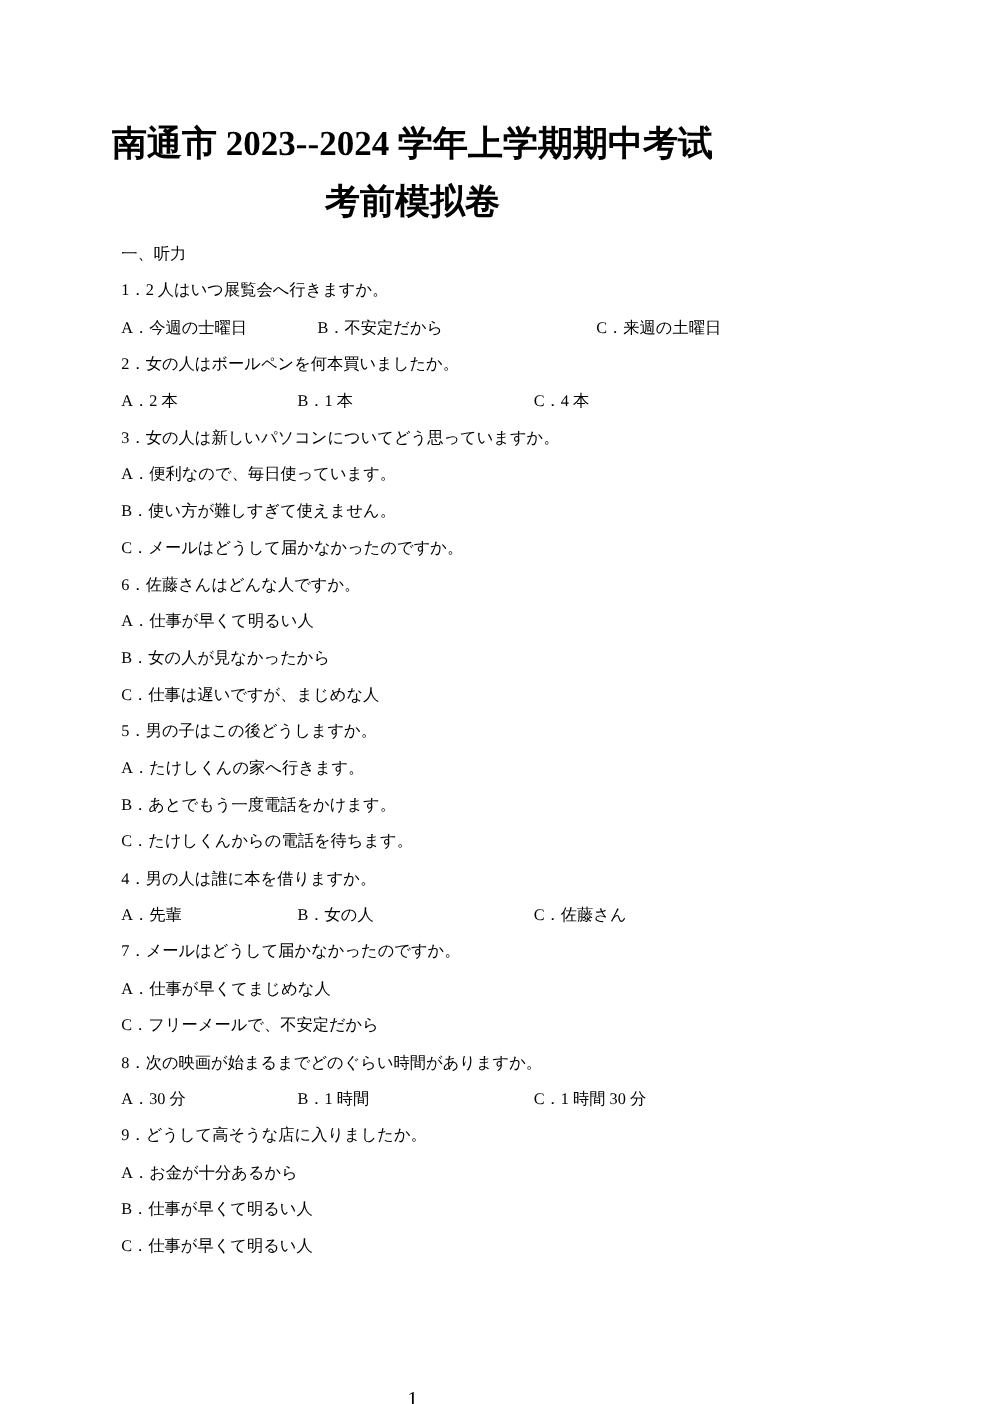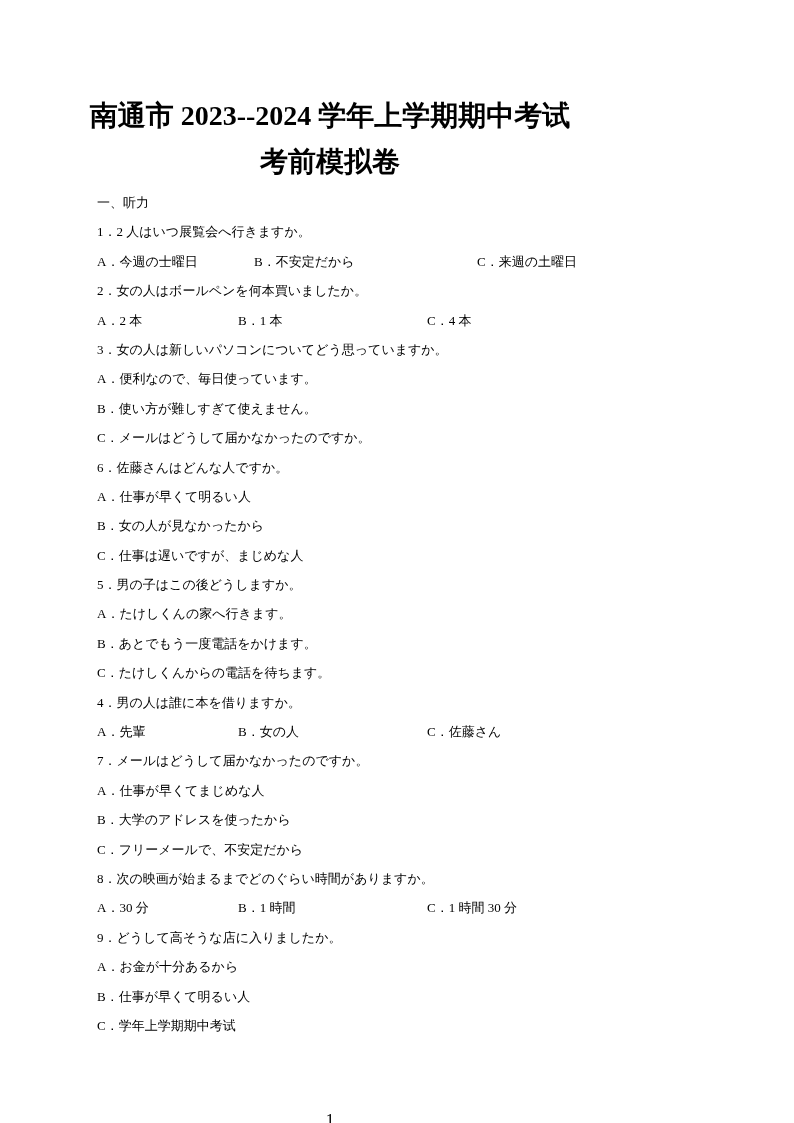--- a/index.html
+++ b/index.html
@@ -105,32 +105,31 @@
 
     <div class="ln">4．男の人は誰に本を借りますか。</div>
     <div class="ln opts">
       <span class="oa">A．先輩</span>
       <span class="ob">B．女の人</span>
       <span class="oc">C．佐藤さん</span>
     </div>
 
     <div class="ln">7．メールはどうして届かなかったのですか。</div>
     <div class="ln">A．仕事が早くてまじめな人</div>
-    <div class="ln">B．大学のアドレスを使ったから</div>
     <div class="ln">C．フリーメールで、不安定だから</div>
 
     <div class="ln">8．次の映画が始まるまでどのぐらい時間がありますか。</div>
     <div class="ln opts">
       <span class="oa">A．30 分</span>
       <span class="ob">B．1 時間</span>
       <span class="oc">C．1 時間 30 分</span>
     </div>
 
     <div class="ln">9．どうして高そうな店に入りましたか。</div>
     <div class="ln">A．お金が十分あるから</div>
     <div class="ln">B．仕事が早くて明るい人</div>
-    <div class="ln">C．学年上学期期中考试</div>
+    <div class="ln">C．仕事が早くて明るい人</div>
 
   </div>
 
   <div class="pagenum">1</div>
 
 </div>
 
 </body></html>

